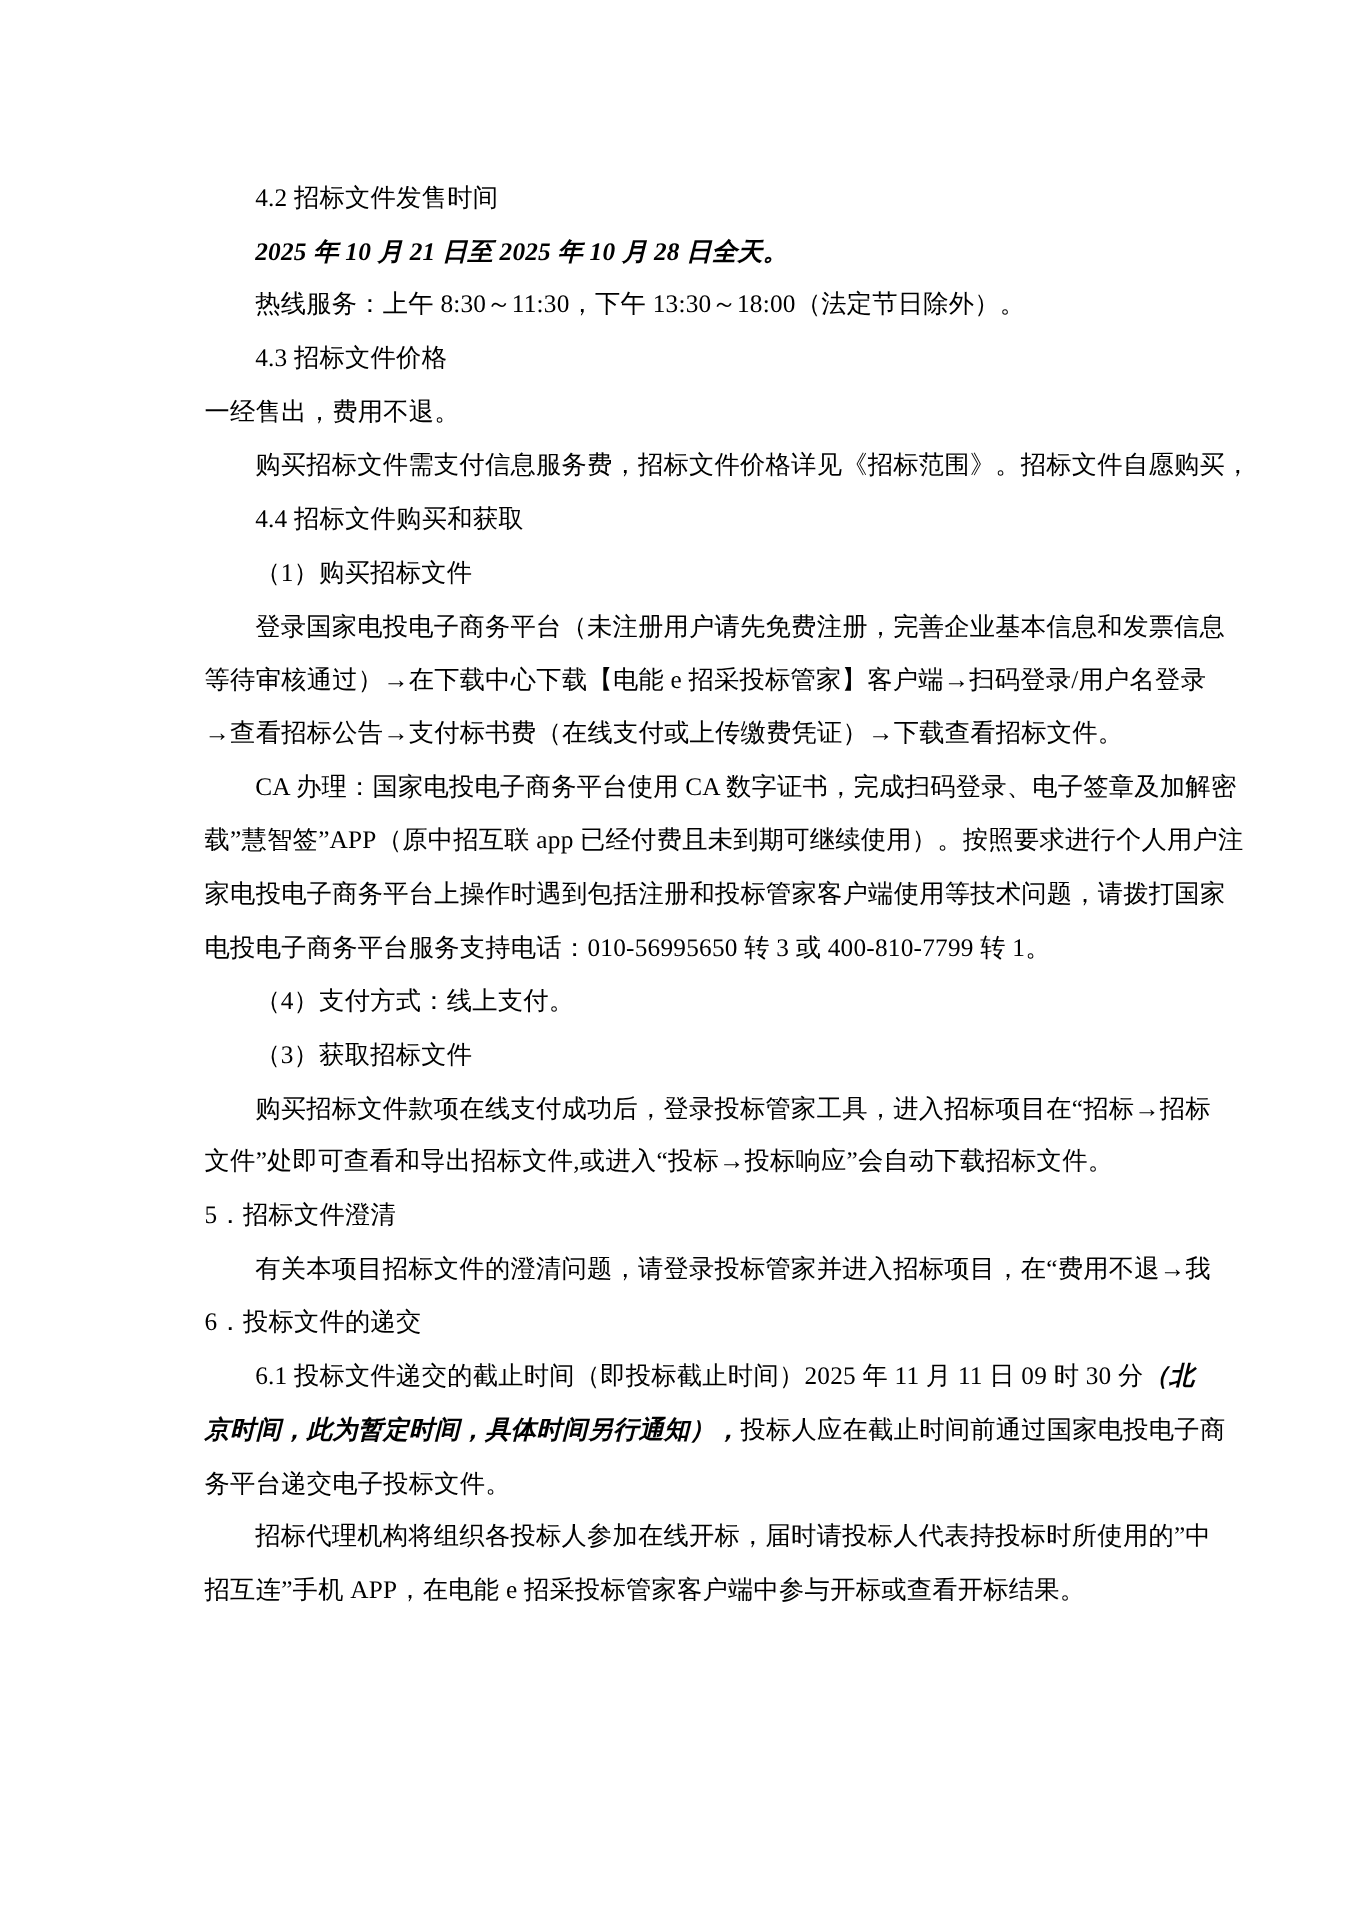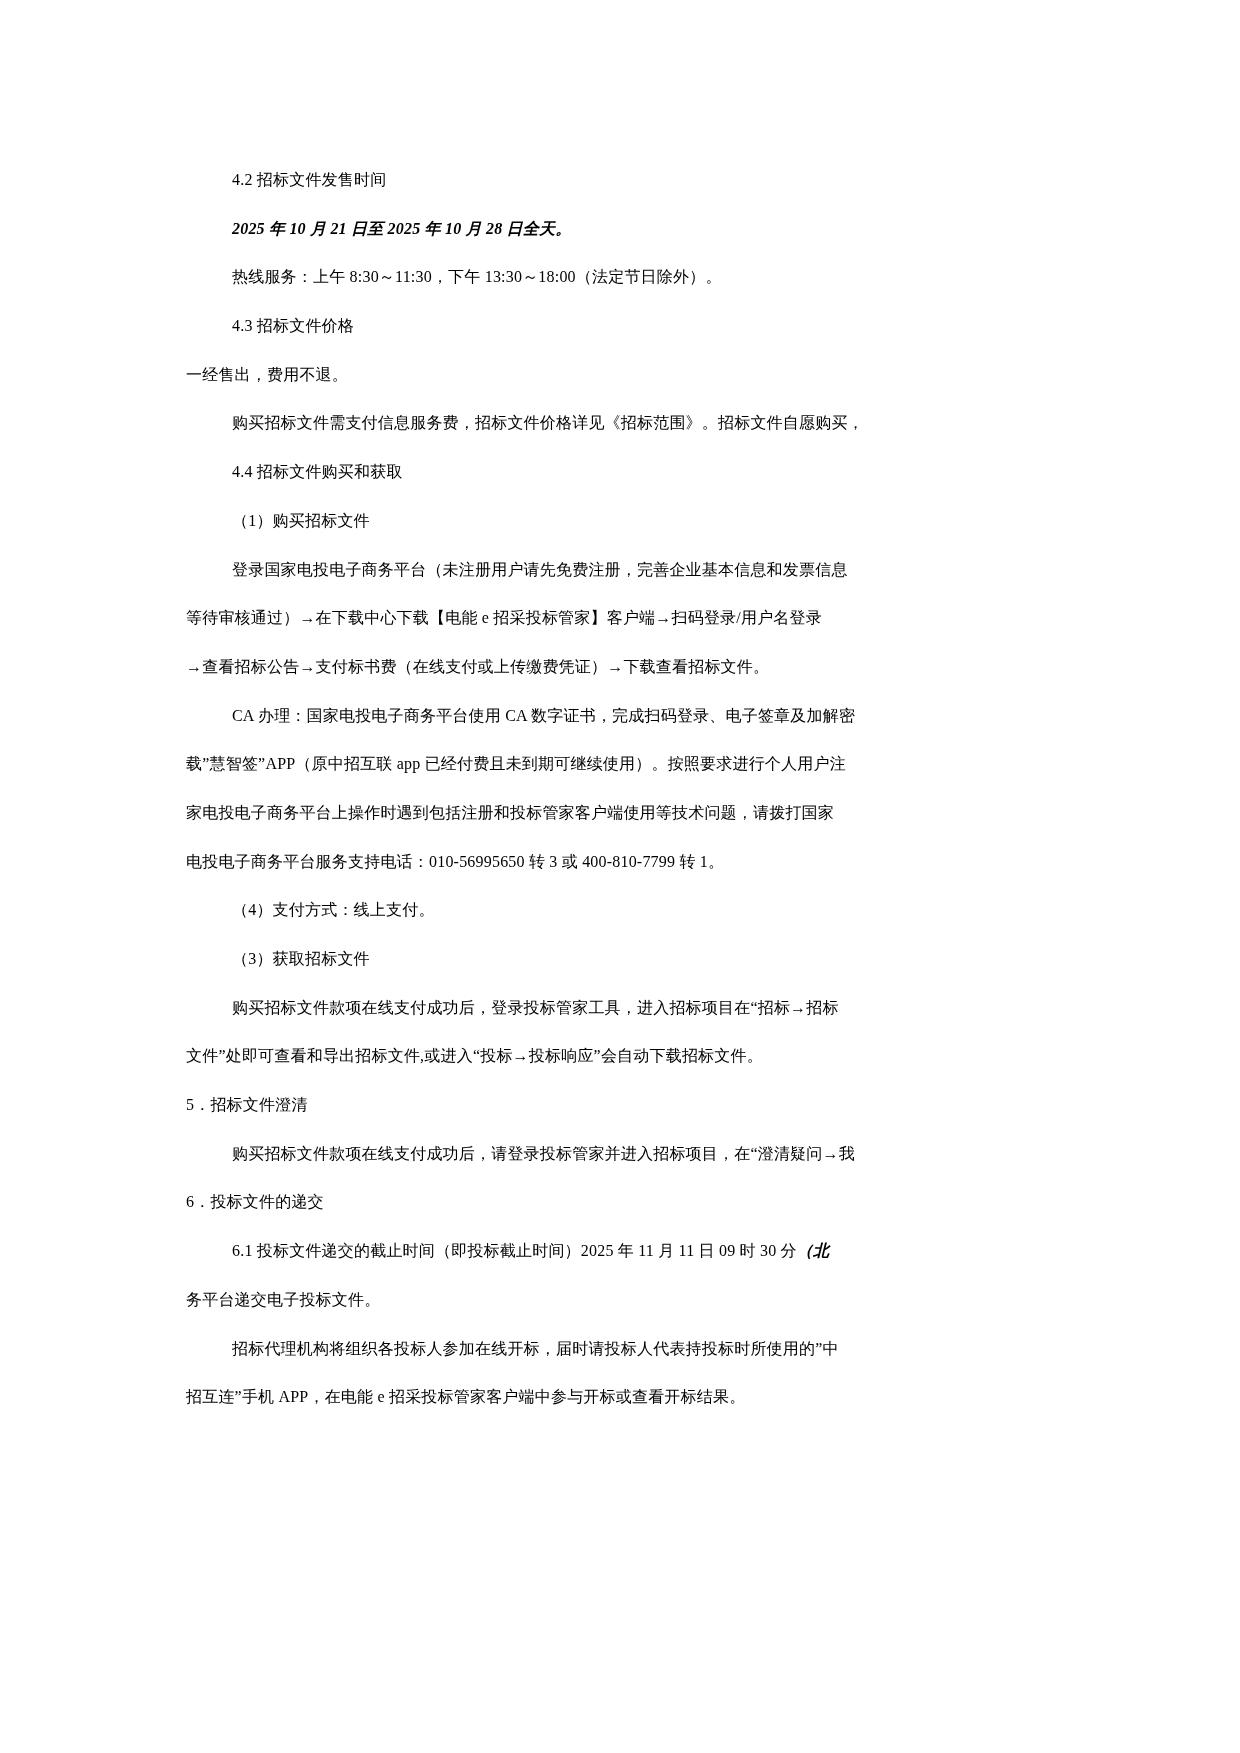--- a/index.html
+++ b/index.html
@@ -13,21 +13,21 @@
     height: 1753px;
     background: #ffffff;
     overflow: hidden;
   }
   .doc {
     position: absolute;
     left: 186px;
     top: 156px;
     width: 886px;
     font-family: "Liberation Serif", "DejaVu Serif", serif;
-    font-size: 16px;
+    font-size: 23px;
     color: #000000;
   }
   .line {
     height: 48.7px;
     line-height: 48.7px;
     white-space: nowrap;
     letter-spacing: 0.2px;
   }
   .line.indent {
     padding-left: 46px;
@@ -55,20 +55,21 @@
       <div class="line"><span class="seg">→查看招标公告→支付标书费（在线支付或上传缴费凭证）→下载查看招标文件。</span></div>
       <div class="line indent"><span class="seg">CA 办理：国家电投电子商务平台使用 CA 数字证书，完成扫码登录、电子签章及加解密</span></div>
       <div class="line"><span class="seg">载”慧智签”APP（原中招互联 app 已经付费且未到期可继续使用）。按照要求进行个人用户注</span></div>
       <div class="line"><span class="seg">家电投电子商务平台上操作时遇到包括注册和投标管家客户端使用等技术问题，请拨打国家</span></div>
       <div class="line"><span class="seg">电投电子商务平台服务支持电话：010-56995650 转 3 或 400-810-7799 转 1。</span></div>
       <div class="line indent"><span class="seg">（4）支付方式：线上支付。</span></div>
       <div class="line indent"><span class="seg">（3）获取招标文件</span></div>
       <div class="line indent"><span class="seg">购买招标文件款项在线支付成功后，登录投标管家工具，进入招标项目在“招标→招标</span></div>
       <div class="line"><span class="seg">文件”处即可查看和导出招标文件,或进入“投标→投标响应”会自动下载招标文件。</span></div>
       <div class="line"><span class="seg">5．招标文件澄清</span></div>
-      <div class="line indent"><span class="seg">购买招标文件款项在线支付成功后，请登录投标管家并进入招标项目，在“澄清疑问→我</span></div>
+      <div class="line indent"><span class="seg">有关本项目招标文件的澄清问题，请登录投标管家并进入招标项目，在“费用不退→我</span></div>
       <div class="line"><span class="seg">6．投标文件的递交</span></div>
       <div class="line indent"><span class="seg">6.1 投标文件递交的截止时间（即投标截止时间）2025 年 11 月 11 日 09 时 30 分</span><span class="seg bold">（北</span></div>
+      <div class="line"><span class="seg bold">京时间，此为暂定时间，具体时间另行通知），</span><span class="seg">投标人应在截止时间前通过国家电投电子商</span></div>
       <div class="line"><span class="seg">务平台递交电子投标文件。</span></div>
       <div class="line indent"><span class="seg">招标代理机构将组织各投标人参加在线开标，届时请投标人代表持投标时所使用的”中</span></div>
       <div class="line"><span class="seg">招互连”手机 APP，在电能 e 招采投标管家客户端中参与开标或查看开标结果。</span></div>
     </div>
 </div>
 
 </body></html>

